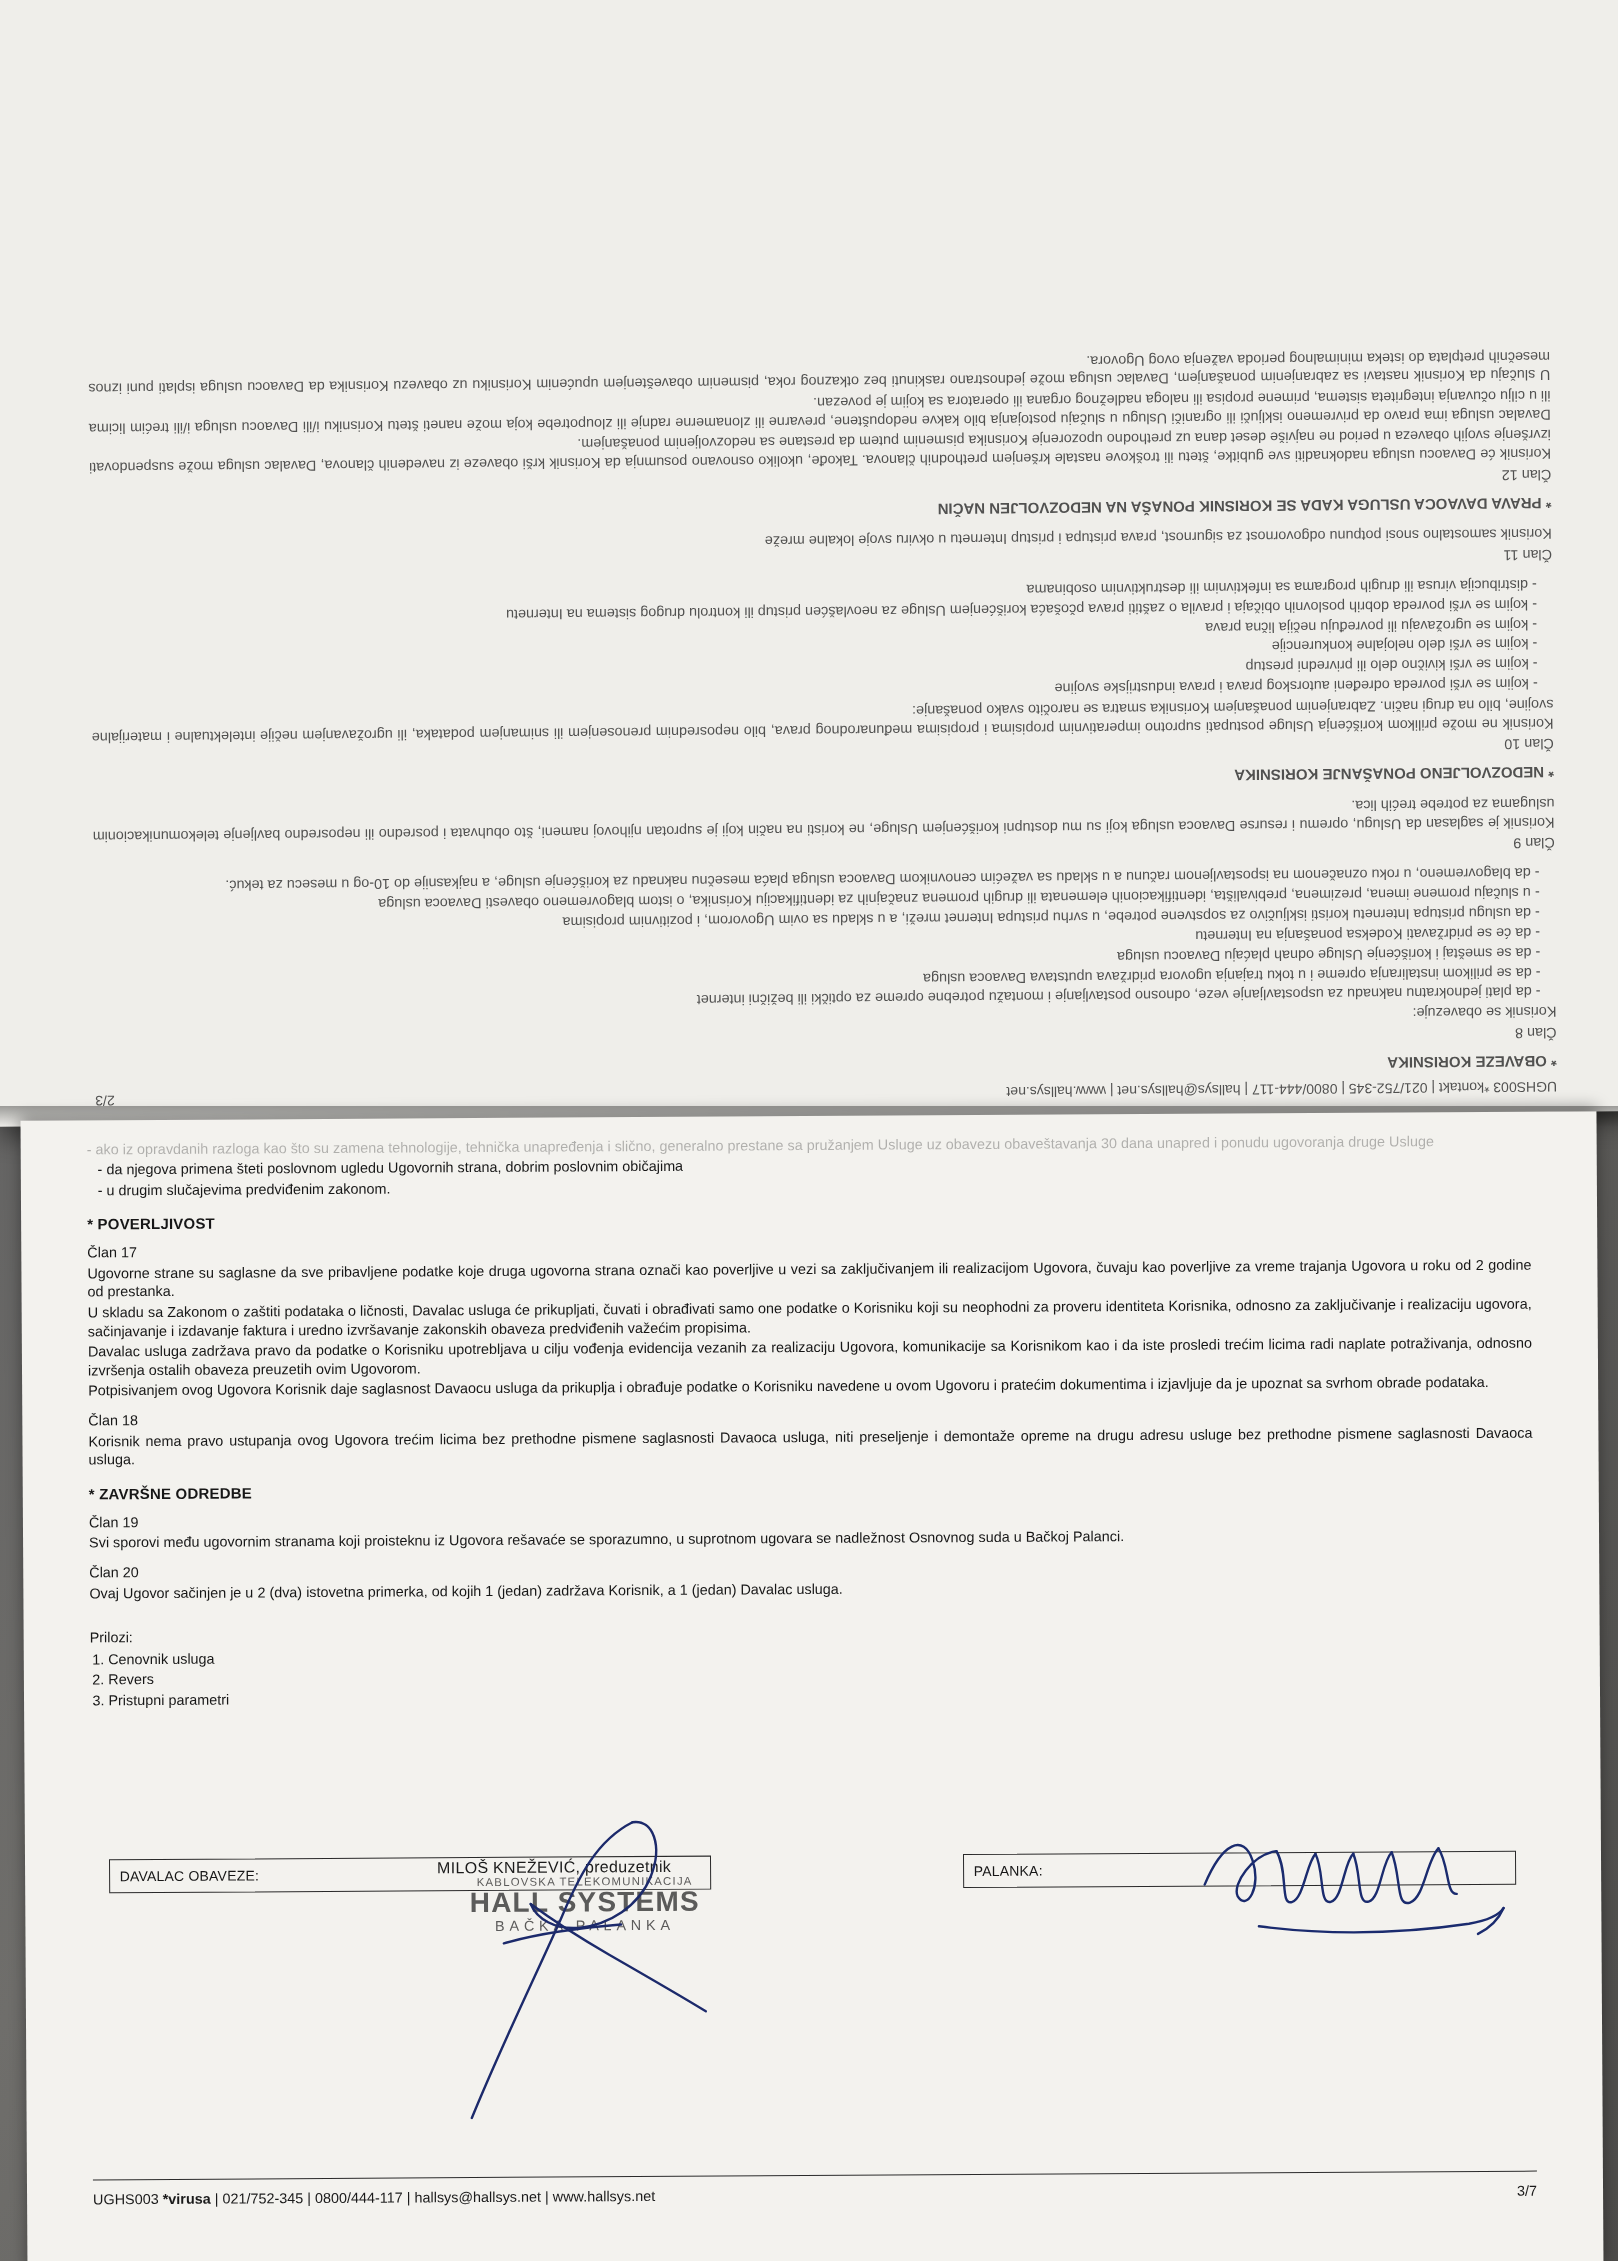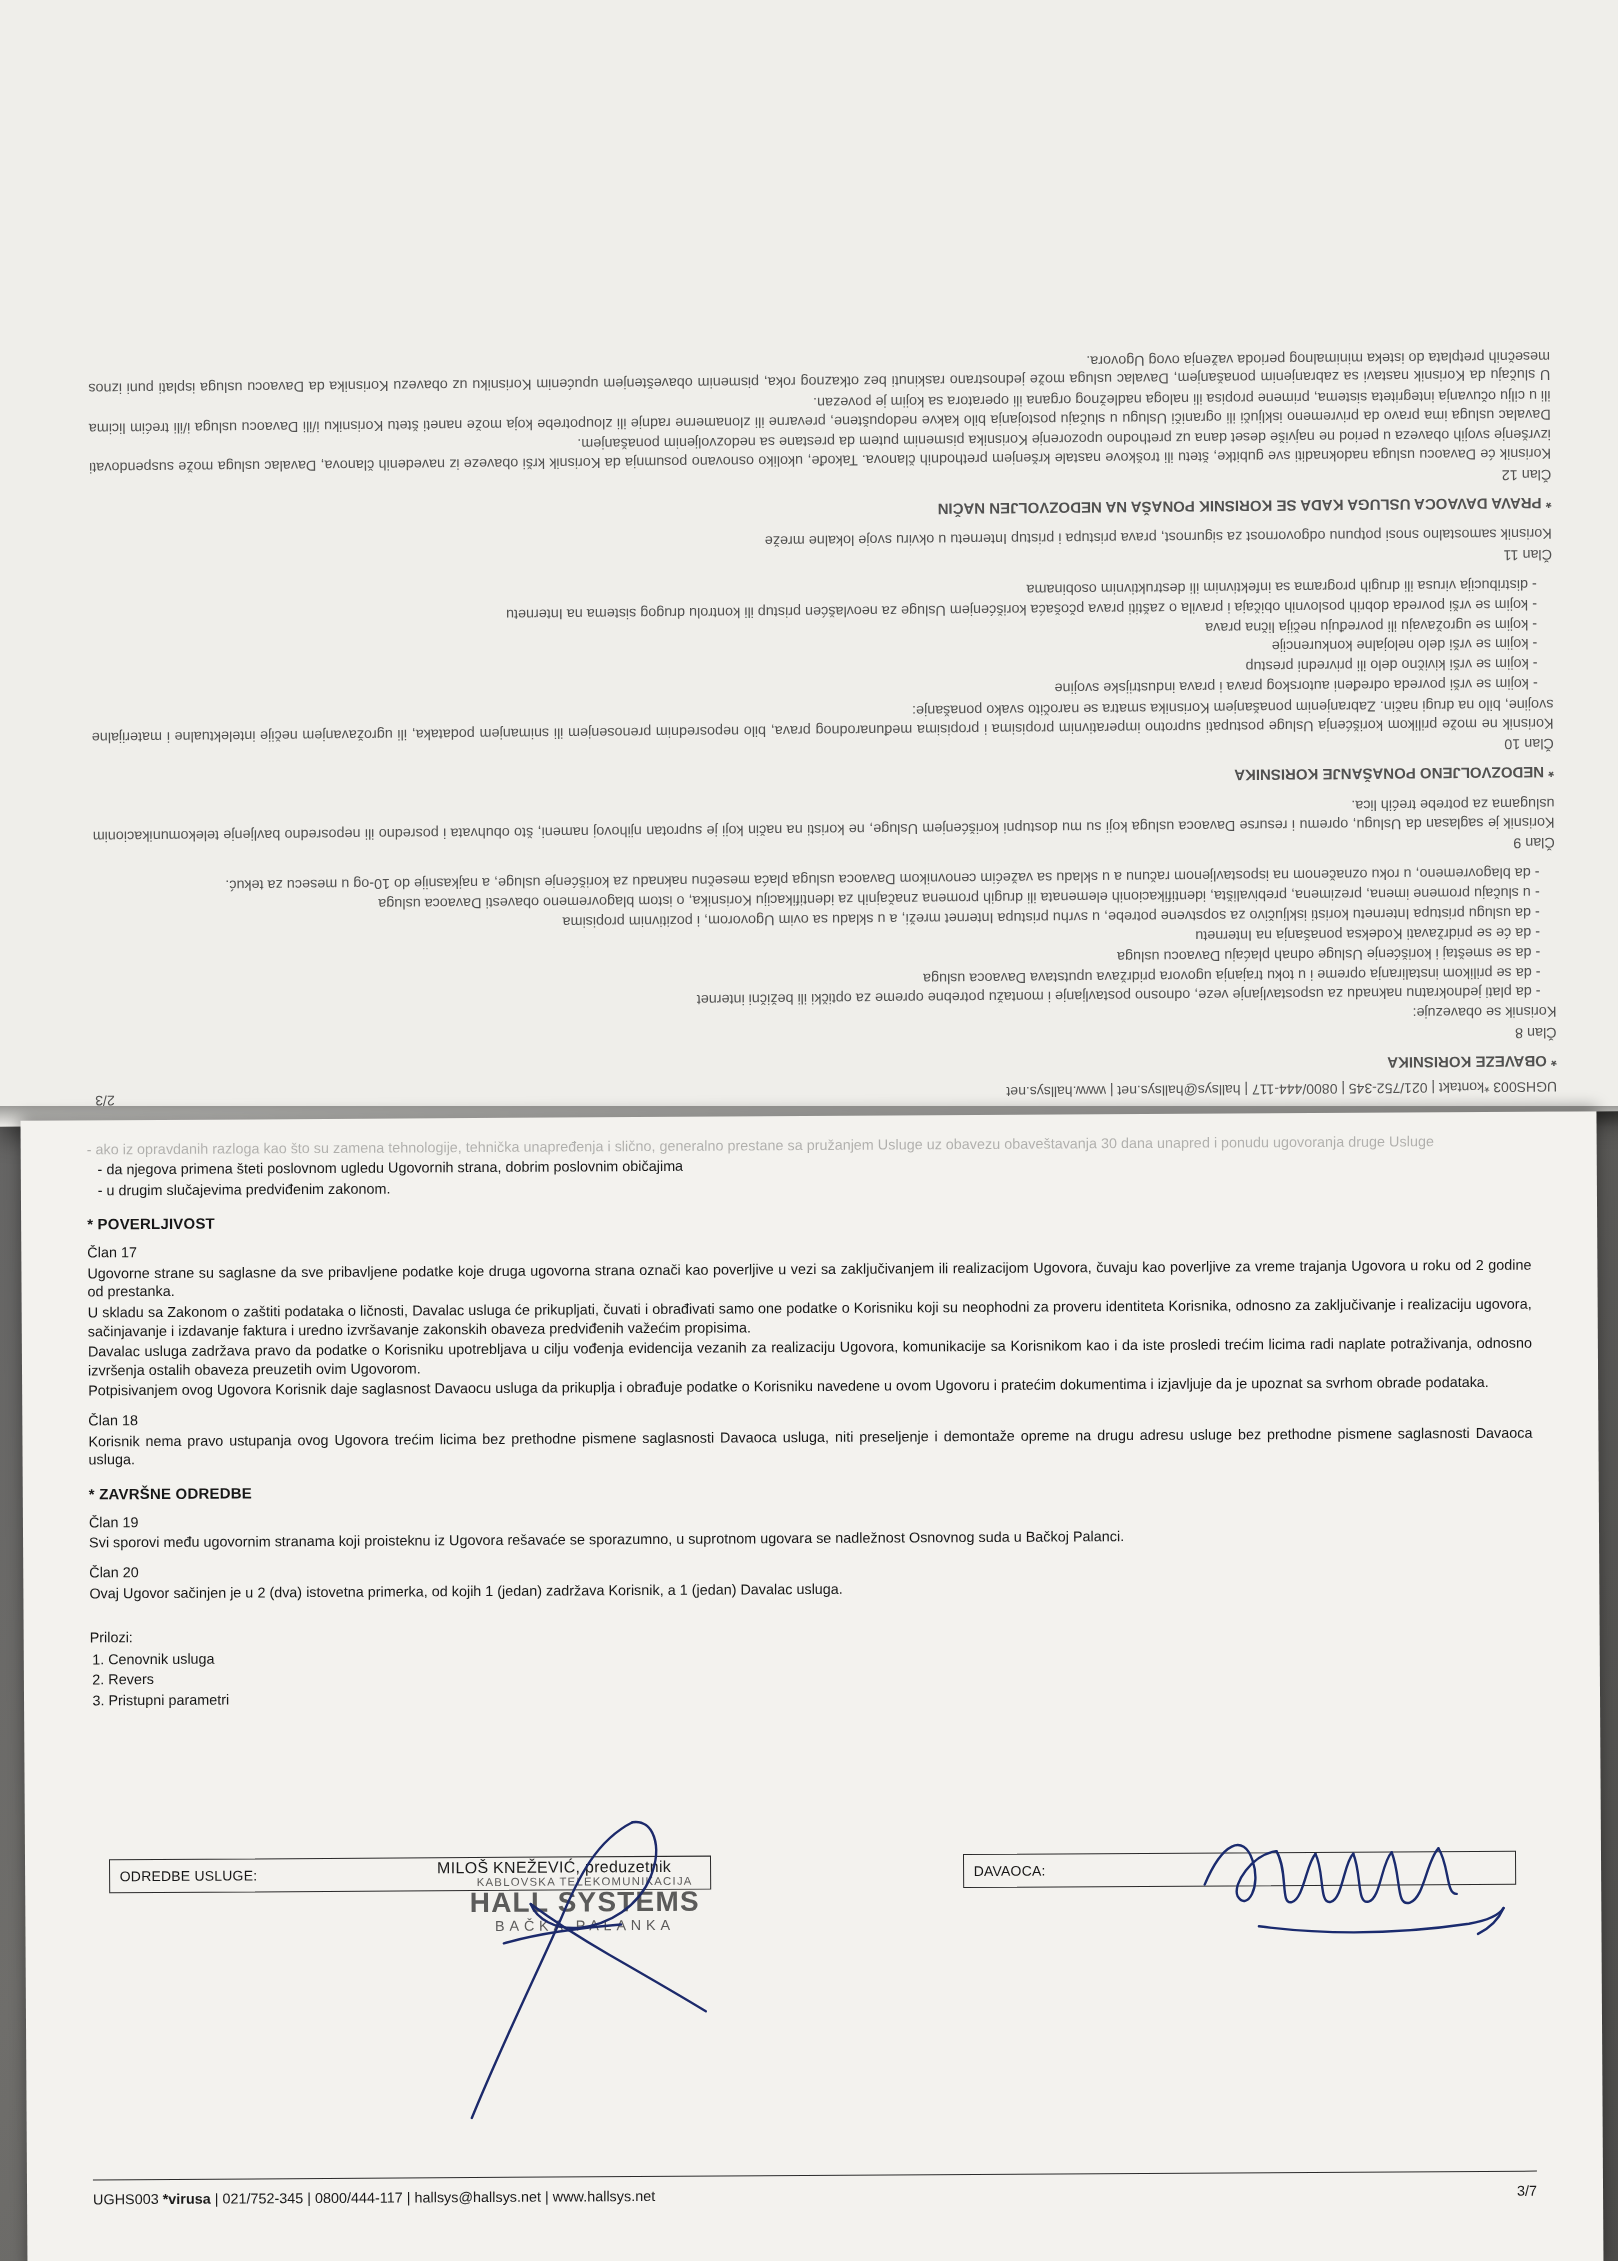--- a/index.html
+++ b/index.html
@@ -261,42 +261,42 @@
       <div class="p">Ovaj Ugovor sačinjen je u 2 (dva) istovetna primerka, od kojih 1 (jedan) zadržava Korisnik, a 1 (jedan) Davalac usluga.</div>
 
       <div class="h-clan" style="margin-top:26.5px;">Prilozi:</div>
       <div class="att">1. Cenovnik usluga</div>
       <div class="att">2. Revers</div>
       <div class="att">3. Pristupni parametri</div>
 
       <div class="sig-row">
 
         <div class="sig-box left">
-          <span>ODREDBE USLUGE:</span>
+          <span>DAVALAC OBAVEZE:</span>
         </div>
 
         <div class="sig-name">MILOŠ KNEŽEVIĆ, preduzetnik</div>
 
         <div class="stamp">
           <div class="l1">KABLOVSKA TELEKOMUNIKACIJA</div>
           <div class="l2">HALL SYSTEMS</div>
           <div class="l3">BAČKA PALANKA</div>
         </div>
 
         <svg class="scribble" style="left:289px; top:6px;" width="373" height="319" viewBox="0 0 620 530">
           <g fill="none" stroke="#1c2a6b" stroke-width="4" stroke-linecap="round">
             <path d="M150 520 C 200 400, 250 300, 300 190 C 330 120, 360 60, 420 30"></path>
             <path d="M420 30 C 455 25, 470 70, 450 120 C 430 170, 380 200, 330 205 C 290 208, 260 190, 250 165"></path>
             <path d="M250 165 C 270 180, 320 215, 380 250 C 440 285, 500 320, 540 345"></path>
             <path d="M205 230 C 260 215, 330 205, 400 200"></path>
           </g>
         </svg>
 
         <div class="sig-box right">
-          <span>DAVAOCA:</span>
+          <span>PALANKA:</span>
         </div>
 
         <svg class="scribble" style="left:1095px; top:12px;" width="337" height="156" viewBox="0 0 560 260">
           <g fill="none" stroke="#1a2b6e" stroke-width="4" stroke-linecap="round">
             <path d="M30 130 C 60 60, 95 45, 110 90 C 125 135, 100 175, 85 150 C 75 130, 110 80, 150 75"></path>
             <path d="M150 75 C 170 110, 155 165, 175 160 C 195 155, 200 95, 215 80"></path>
             <path d="M215 80 C 230 110, 220 165, 240 160 C 260 155, 262 95, 278 80"></path>
             <path d="M278 80 C 292 115, 283 165, 303 160 C 323 155, 325 95, 342 78"></path>
             <path d="M342 78 C 358 120, 348 170, 372 162 C 396 154, 400 92, 420 72"></path>
             <path d="M420 72 C 438 100, 432 150, 450 148"></path>

